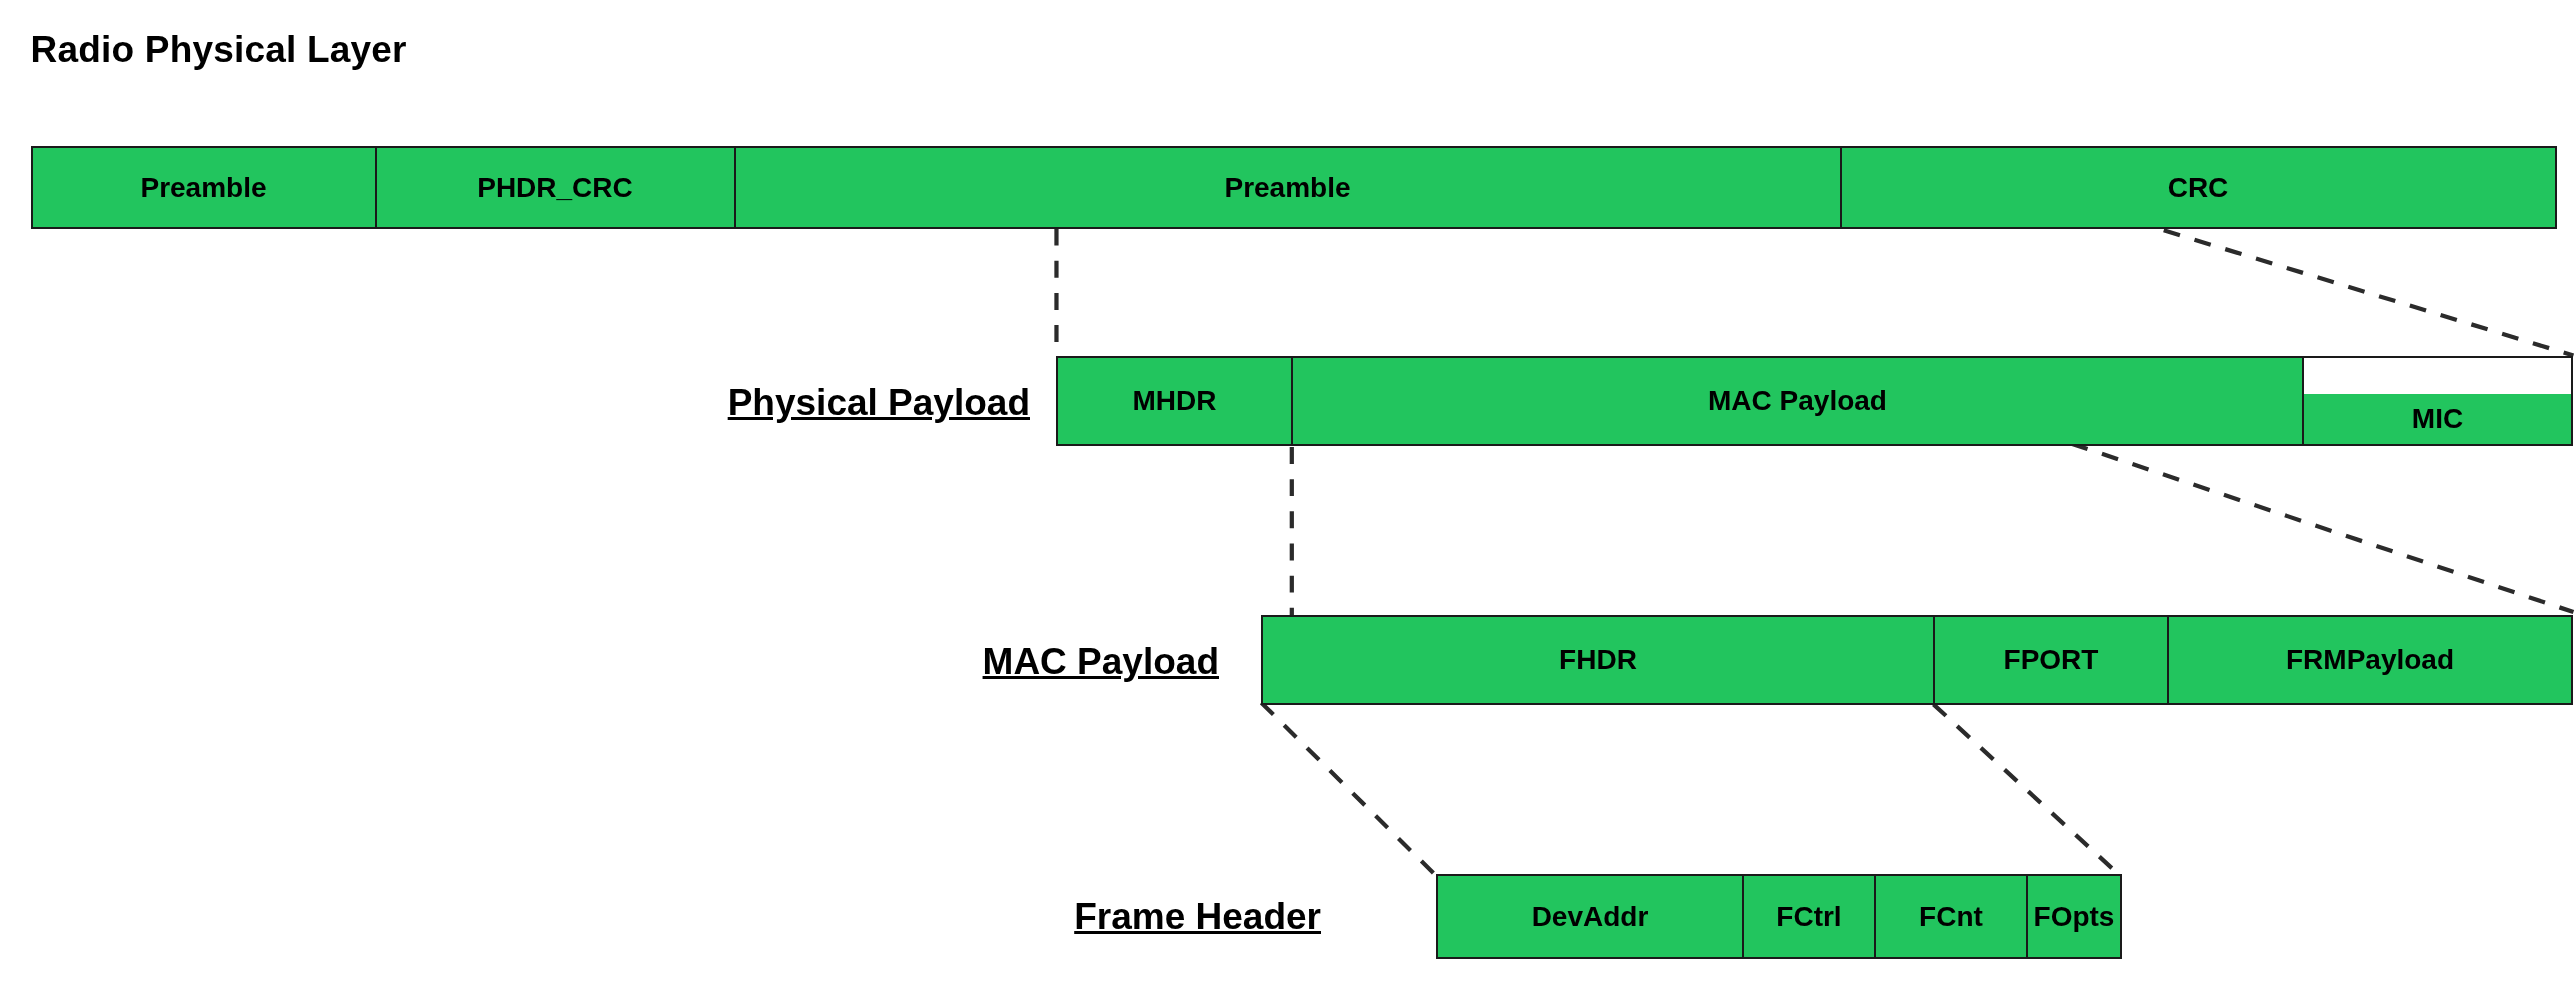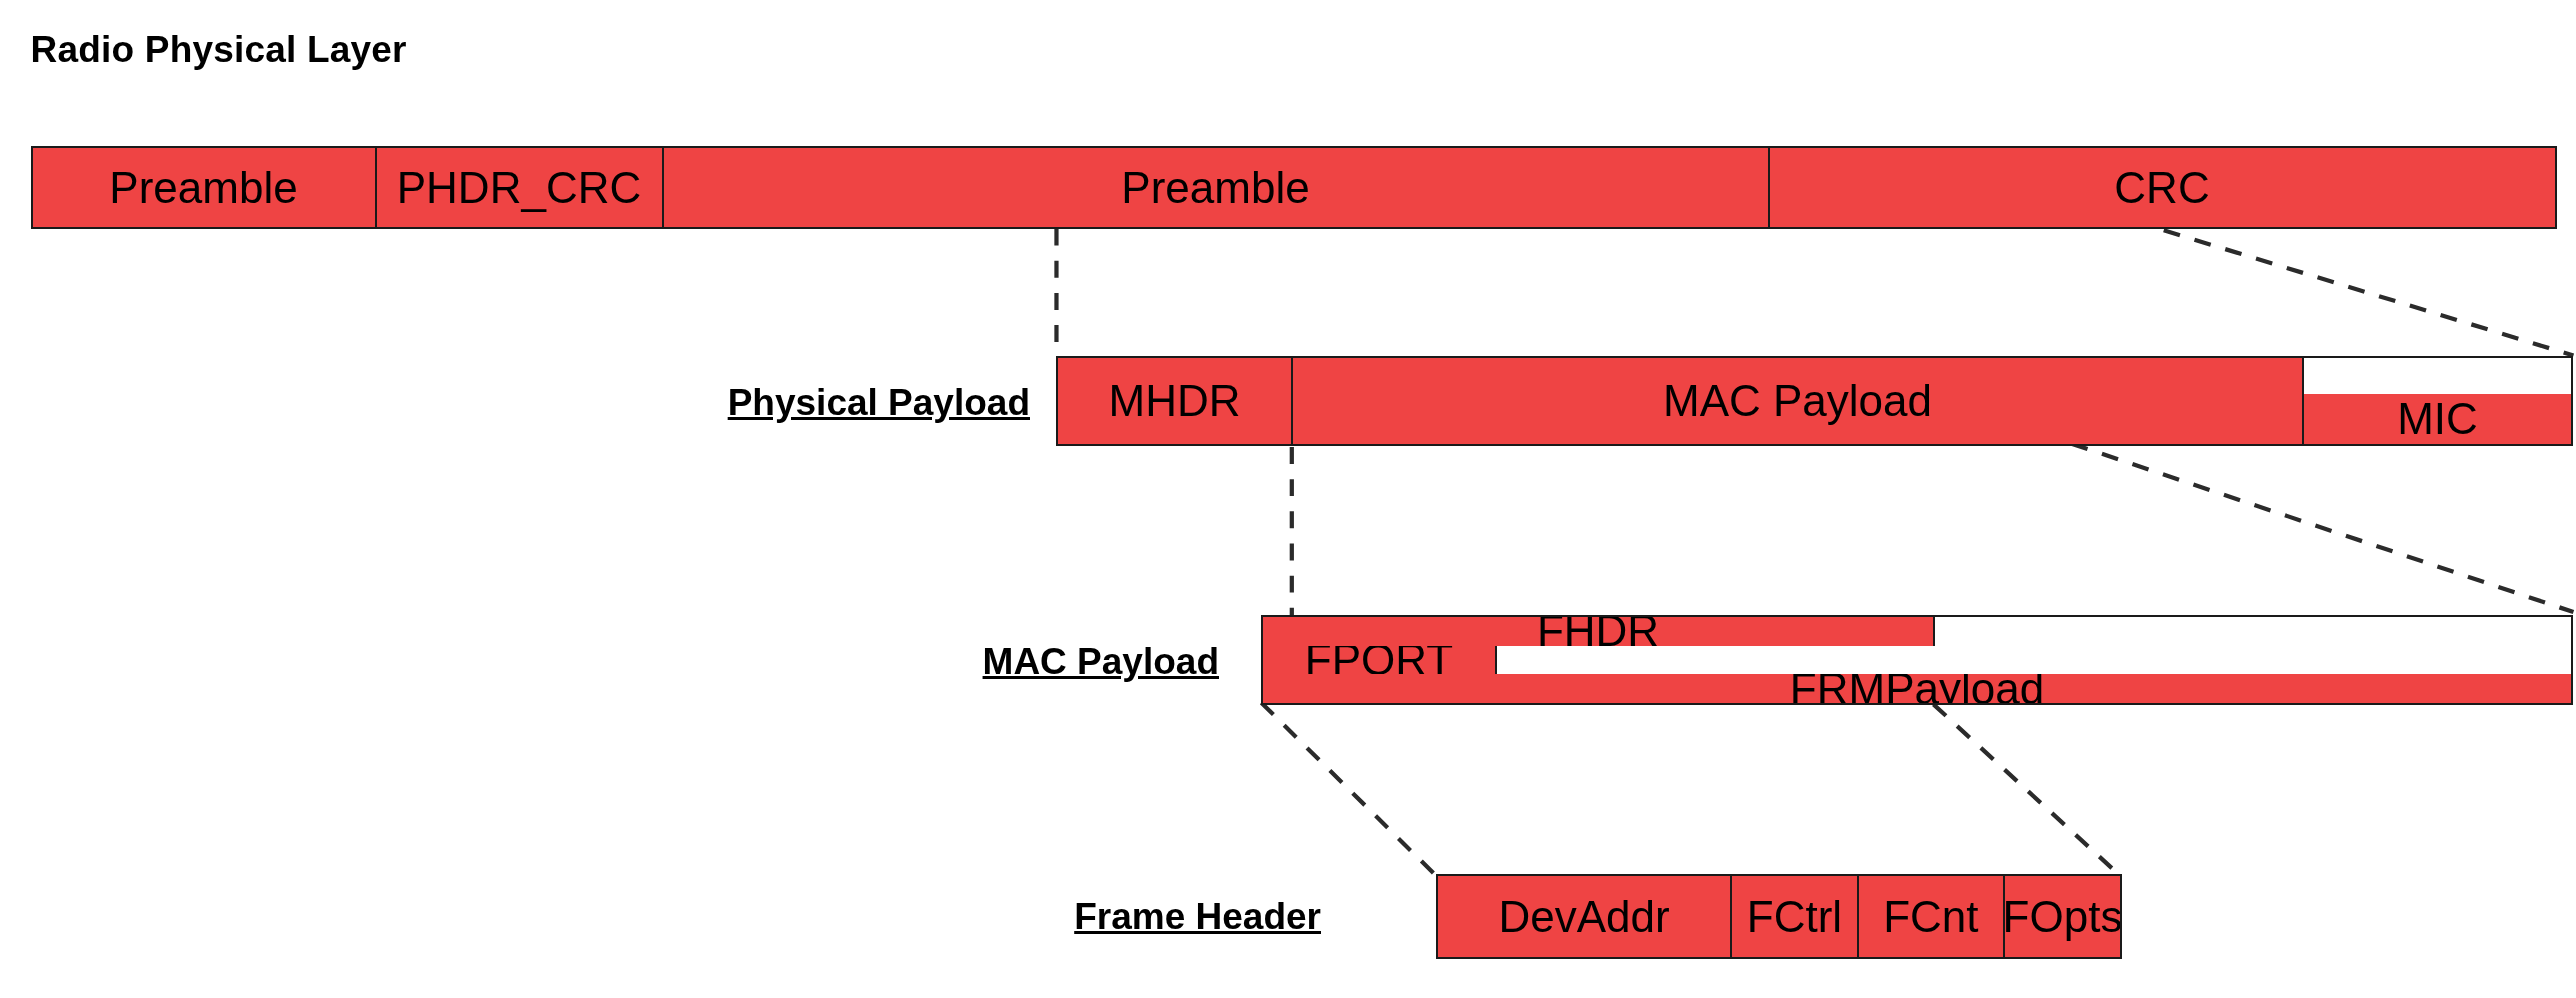--- a/index.html
+++ b/index.html
@@ -49,26 +49,26 @@
     box-sizing: border-box;
     border: 2.5px solid #1a1a1a;
     background: #ffffff;
   }
   .cell {
     box-sizing: border-box;
     display: flex;
     align-items: center;
     justify-content: center;
     border-right: 2.5px solid #1a1a1a;
-    font-size: 44px;
-    font-weight: normal;
+    font-size: 28px;
+    font-weight: bold;
     white-space: nowrap;
     overflow: hidden;
     line-height: 1;
-    background: #ef4444;
+    background: #22c55e;
   }
   .cell:last-child {
     border-right: none;
     text-align: right;
   }
 
   
   #connectors {
     position: absolute;
     left: 0;
@@ -101,36 +101,36 @@
 
     <path class="dashline" d="M 2447 524 L 3040 723"></path>
 
     <path class="dashline" d="M 1490 830 L 1696 1034"></path>
 
     <path class="dashline" d="M 2284 832 L 2504 1034"></path>
   </svg>
 
   <div class="box-row" style="left:30.5px; top:146px; width:2526px; height:83px;">
     <div class="cell" style="width:344px;">Preamble</div>
-    <div class="cell" style="width:287px;">PHDR_CRC</div>
+    <div class="cell" style="width:359px;">PHDR_CRC</div>
     <div class="cell" style="width:1106px;">Preamble</div>
     <div class="cell" style="flex:1 1 auto;">CRC</div>
   </div>
 
   <div class="row-label" style="left:505px; top:384px; width:525px;">Physical Payload</div>
 
   <div class="box-row" style="left:1056px; top:356px; width:1517px; height:90px;">
     <div class="cell" style="width:235px;">MHDR</div>
     <div class="cell" style="width:1011px;">MAC Payload</div>
     <div class="cell" style="flex:1 1 auto;margin-top:36px;">MIC</div>
   </div>
 
   <div class="row-label" style="left:643px; top:643px; width:576px;">MAC Payload</div>
 
-  <div class="box-row" style="left:1261px; top:615px; width:1312px; height:90px;flex-direction:column;">
+  <div class="box-row" style="left:1261px; top:615px; width:1312px; height:90px;">
     <div class="cell" style="width:672px;">FHDR</div>
     <div class="cell" style="width:234px;">FPORT</div>
     <div class="cell" style="flex:1 1 auto;">FRMPayload</div>
   </div>
 
   <div class="row-label" style="left:745px; top:898px; width:576px;">Frame Header</div>
 
   <div class="box-row" style="left:1436px; top:874px; width:686px; height:85px;">
     <div class="cell" style="width:306px;">DevAddr</div>
     <div class="cell" style="width:132px;">FCtrl</div>

